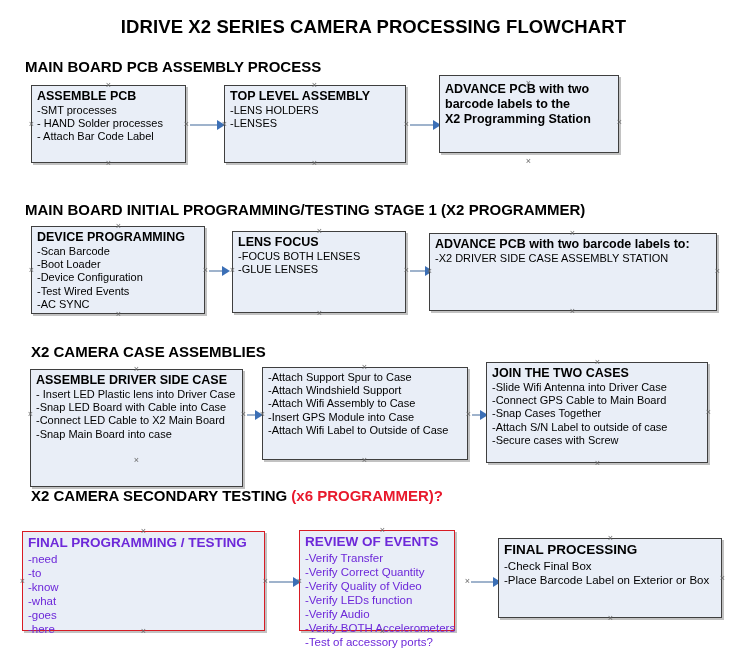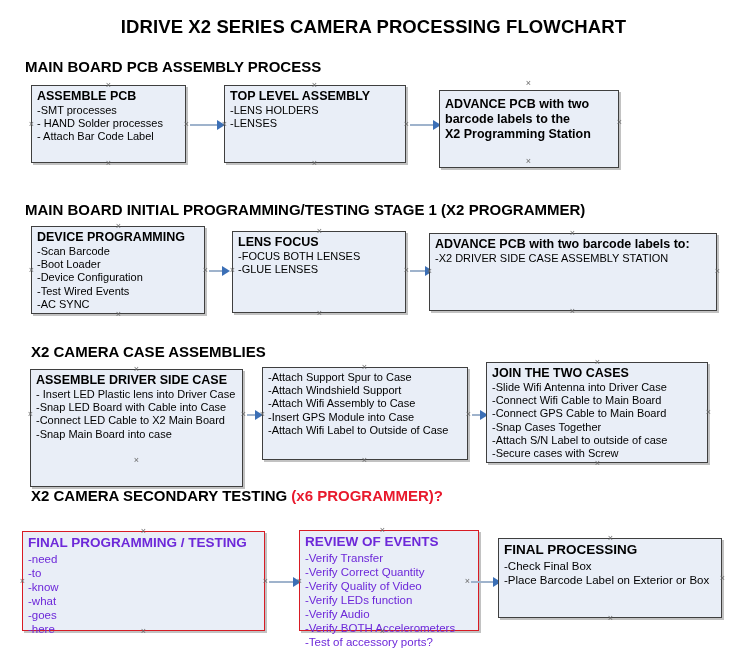--- a/index.html
+++ b/index.html
@@ -92,21 +92,21 @@
   <div class="n-line">-LENSES</div>
 </div>
 <div class="abs handle" style="left:310px;top:81px;"></div>
 <div class="abs handle" style="left:310px;top:159px;"></div>
 <div class="abs handle" style="left:220px;top:120px;"></div>
 <div class="abs handle" style="left:402px;top:120px;"></div>
 
 <div class="abs conn" style="left:410px;top:124px;width:24px;"></div>
 <div class="abs arrowhead" style="left:433px;top:120px;"></div>
 
-<div class="abs node wrap" style="left:439px;top:90px;width:180px;height:78px;padding-top:6px;">
+<div class="abs node wrap" style="left:439px;top:75px;width:180px;height:78px;padding-top:6px;">
   <div class="n-title">ADVANCE PCB with two</div>
   <div class="n-title">barcode labels to the</div>
   <div class="n-title"> X2 Programming Station</div>
 </div>
 <div class="abs handle" style="left:524px;top:79px;"></div>
 <div class="abs handle" style="left:524px;top:157px;"></div>
 <div class="abs handle" style="left:615px;top:118px;"></div>
 
 <div class="abs section-head" style="left:25px;top:201px;">
   <span>MAIN BOARD INITIAL PROGRAMMING/TESTING STAGE 1 (X2 PROGRAMMER)</span>
@@ -180,21 +180,20 @@
 <div class="abs handle" style="left:360px;top:456px;"></div>
 <div class="abs handle" style="left:258px;top:410px;"></div>
 <div class="abs handle" style="left:464px;top:410px;"></div>
 
 <div class="abs conn" style="left:472px;top:414px;width:9px;"></div>
 <div class="abs arrowhead" style="left:480px;top:410px;"></div>
 
 <div class="abs node" style="left:486px;top:362px;width:222px;height:101px;">
   <div class="n-title">JOIN THE TWO CASES</div>
   <div class="n-line">-Slide Wifi Antenna into Driver Case</div>
-  <div class="n-line">-Connect Wifi Cable to Main Board</div>
   <div class="n-line">-Connect GPS Cable to Main Board</div>
   <div class="n-line">-Snap Cases Together</div>
   <div class="n-line">-Attach S/N Label to outside of case</div>
   <div class="n-line">-Secure cases with Screw</div>
 </div>
 <div class="abs handle" style="left:593px;top:358px;"></div>
 <div class="abs handle" style="left:593px;top:459px;"></div>
 <div class="abs handle" style="left:704px;top:408px;"></div>
 
 <div class="abs section-head" style="left:31px;top:487px;">
@@ -211,21 +210,21 @@
   <div class="n-line">-here</div>
 </div>
 <div class="abs handle" style="left:139px;top:527px;"></div>
 <div class="abs handle" style="left:139px;top:627px;"></div>
 <div class="abs handle" style="left:18px;top:577px;"></div>
 <div class="abs handle" style="left:261px;top:577px;"></div>
 
 <div class="abs conn" style="left:269px;top:581px;width:25px;"></div>
 <div class="abs arrowhead" style="left:293px;top:577px;"></div>
 
-<div class="abs node red big" style="left:299px;top:530px;width:180px;height:101px;">
+<div class="abs node red big" style="left:299px;top:530px;width:156px;height:101px;">
   <div class="n-title">REVIEW OF EVENTS</div>
   <div class="n-line">-Verify Transfer</div>
   <div class="n-line">-Verify Correct Quantity</div>
   <div class="n-line">-Verify Quality of Video</div>
   <div class="n-line">-Verify LEDs function</div>
   <div class="n-line">-Verify Audio</div>
   <div class="n-line">-Verify BOTH Accelerometers</div>
   <div class="n-line">-Test of accessory ports?</div>
 </div>
 <div class="abs handle" style="left:378px;top:526px;"></div>

